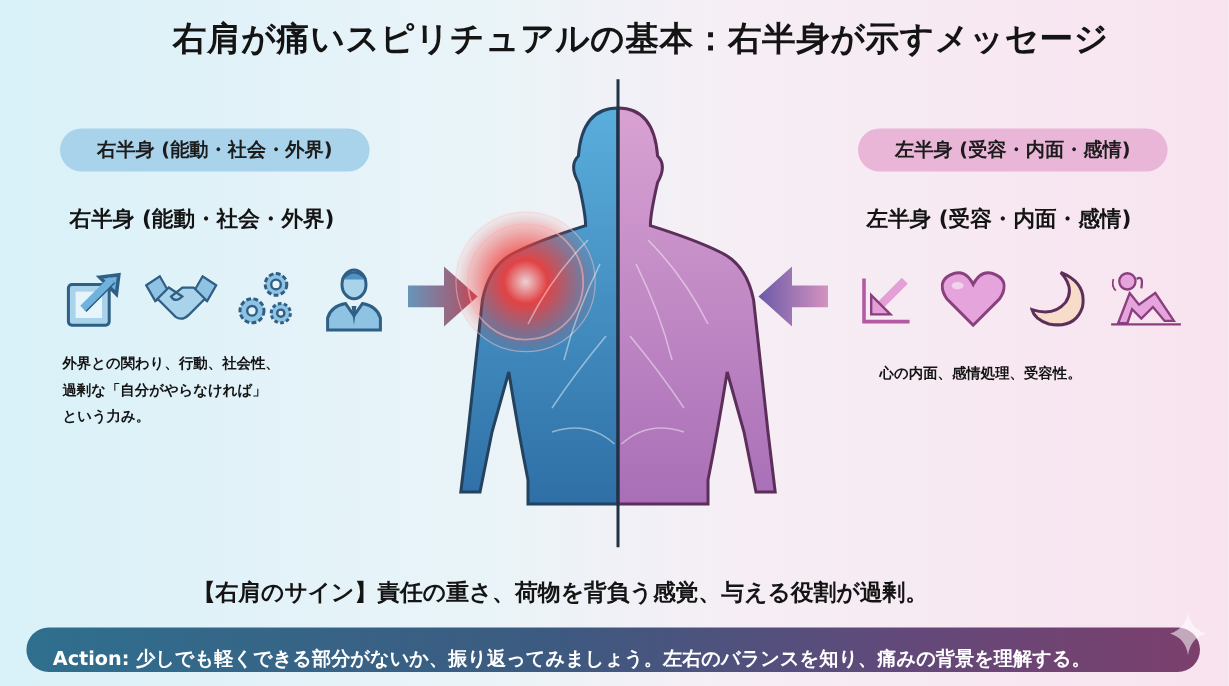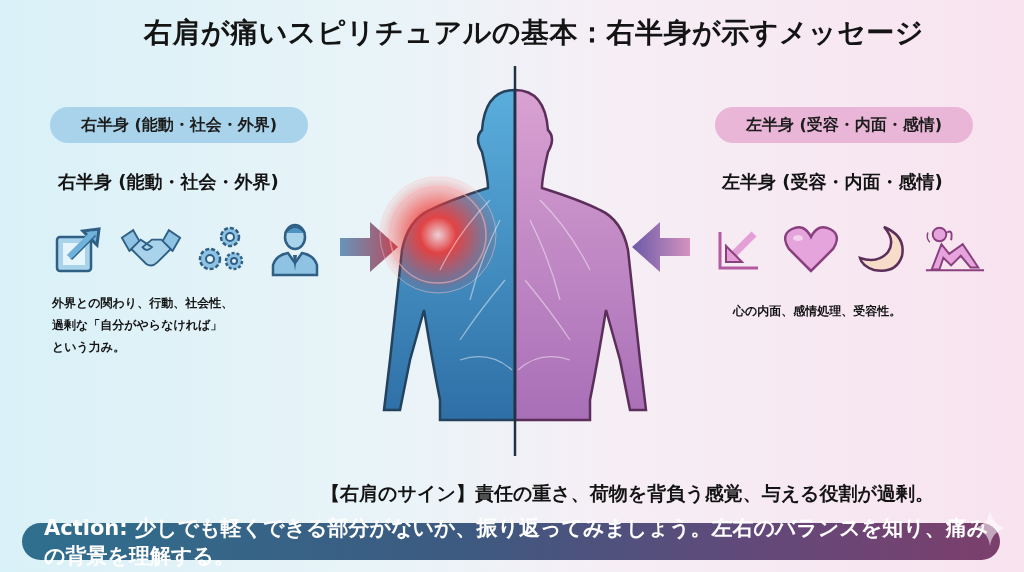--- a/index.html
+++ b/index.html
@@ -16,24 +16,24 @@
   .sub-r{left:58px;top:170px;}
   .sub-l{left:722px;top:170px;}
   .icons{position:absolute;display:flex;gap:10px;}
   .icons-r{left:48px;top:220px;}
   .icons-l{left:708px;top:220px;}
   .icon{width:62px;height:58px;display:flex;align-items:center;justify-content:center;}
   .desc{position:absolute;font-size:12px;font-weight:bold;color:#141414;line-height:22px;}
   .desc-r{left:52px;top:292px;width:290px;}
   .desc-l{left:722px;top:300px;width:300px;margin-left:11px;}
   .figure{position:absolute;left:340px;top:60px;width:350px;height:420px;}
-  .sign{position:absolute;left:0;top:481px;width:934px;text-align:right;font-size:19px;font-weight:bold;color:#141414;}
+  .sign{position:absolute;left:0;top:481px;width:934px;text-align:center;font-size:19px;font-weight:bold;color:#141414;}
   .action{position:absolute;left:22px;top:523px;width:978px;height:37px;border-radius:19px;
     background:linear-gradient(90deg,#2f6f8e 0%,#3d5a80 45%,#62497a 75%,#7c3f6c 100%);
-    display:flex;align-items:center;padding-left:22px;box-sizing:border-box;color:#fff;font-size:21px;font-weight:bold;}
+    display:flex;align-items:flex-end;padding-left:22px;box-sizing:border-box;color:#fff;font-size:16px;font-weight:bold;}
   .sparkle{position:absolute;left:975px;top:510px;width:30px;height:36px;}
 </style>
 </head>
 <body>
 
 <div class="title">右肩が痛いスピリチュアルの基本：右半身が示すメッセージ</div>
 
 <div class="pill pill-right">右半身 (能動・社会・外界)</div>
 <div class="subhead sub-r">右半身 (能動・社会・外界)</div>
 <div class="icons icons-r">

